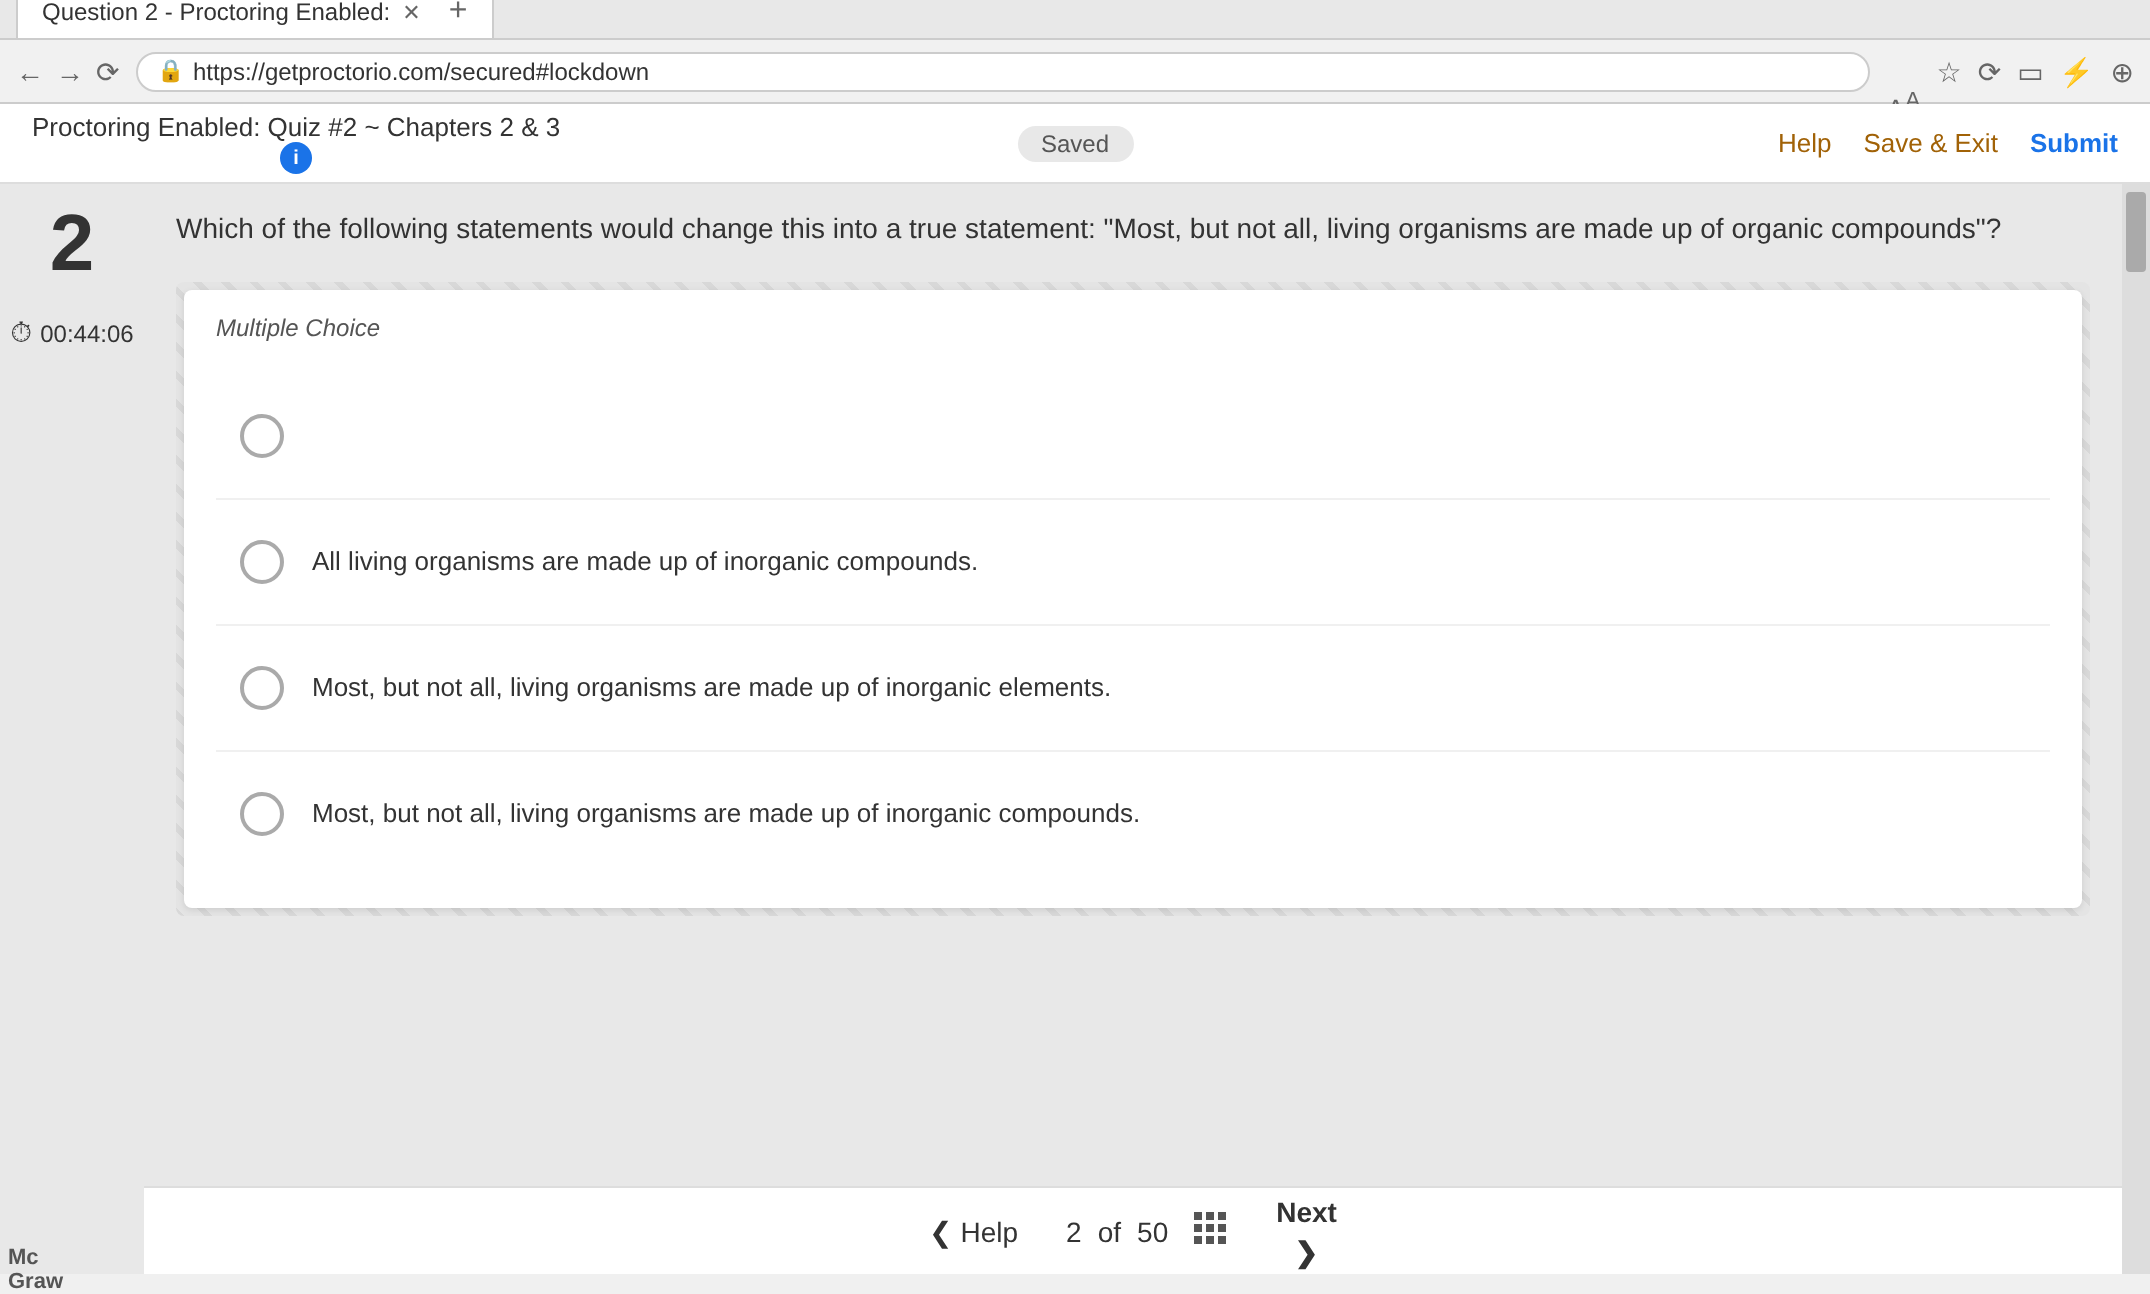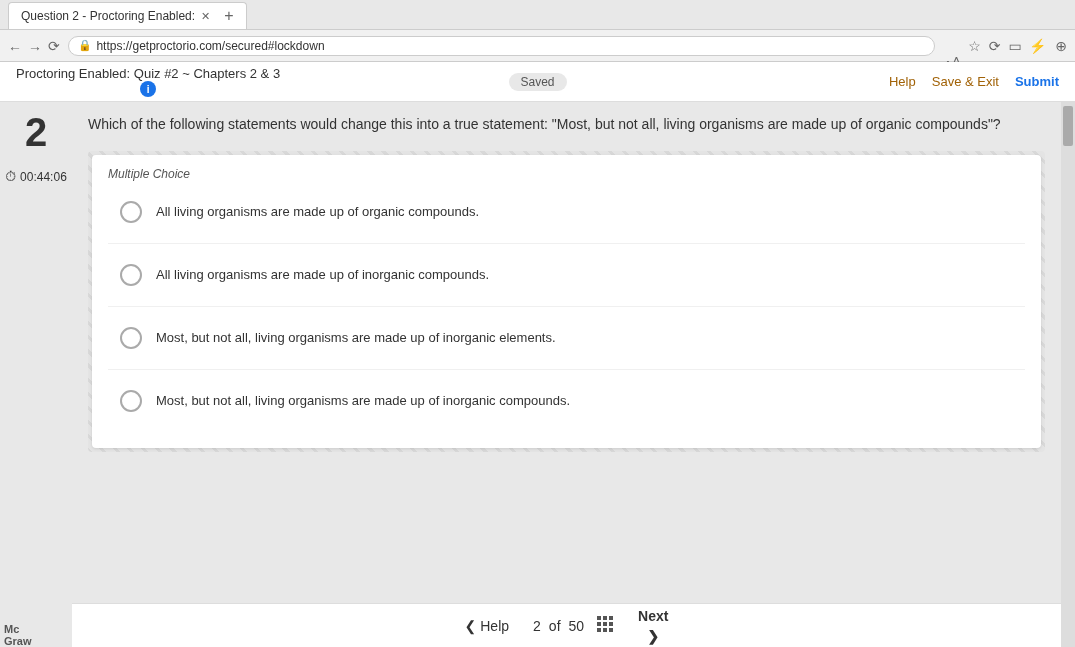--- a/index.html
+++ b/index.html
@@ -21,21 +21,21 @@
       align-items: center;
       gap: 8px;
       height: 32px;
     }
     .tab-bar {
       background: #e8e8e8;
       border-bottom: 1px solid #ccc;
       padding: 0 8px;
       display: flex;
       align-items: flex-end;
-      height: 30px;
+      height: 20px;
     }
     .tab {
       background: #fff;
       border: 1px solid #ccc;
       border-bottom: none;
       padding: 4px 12px;
       font-size: 12px;
       border-radius: 4px 4px 0 0;
       display: flex;
       align-items: center;
@@ -154,20 +154,21 @@
     .answer-card {
       background: #fff;
       border-radius: 4px;
       box-shadow: 0 1px 3px rgba(0,0,0,0.1);
       padding: 12px 16px 16px;
     }
     .answer-type-label {
       font-size: 12px;
       color: #555;
       font-style: italic;
+      margin-bottom: 16px;
     }
     .answer-options {
       display: flex;
       flex-direction: column;
       gap: 0;
     }
     .answer-option {
       display: flex;
       align-items: center;
       gap: 14px;
@@ -337,21 +338,20 @@
 
       <div class="question-text">Which of the following statements would change this into a true statement: "Most, but not all, living organisms are made up of organic compounds"?</div>
 
       <div style="background: repeating-linear-gradient(45deg, #d8d8d8, #d8d8d8 3px, #e4e4e4 3px, #e4e4e4 10px); padding: 4px; border-radius:4px;">
         <div class="answer-card">
           <div class="answer-type-label">Multiple Choice</div>
           <div class="answer-options">
 
             <div class="answer-option">
               <div class="radio-circle"></div>
-              <span class="option-text">All living organisms are made up of organic compounds.</span>
             </div>
 
             <div class="answer-option">
               <div class="radio-circle"></div>
               <span class="option-text">All living organisms are made up of inorganic compounds.</span>
             </div>
 
             <div class="answer-option">
               <div class="radio-circle"></div>
               <span class="option-text">Most, but not all, living organisms are made up of inorganic elements.</span>

